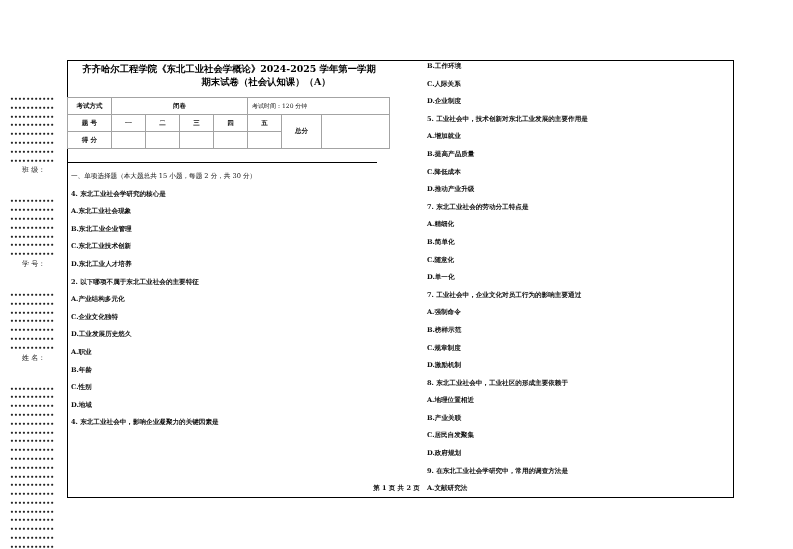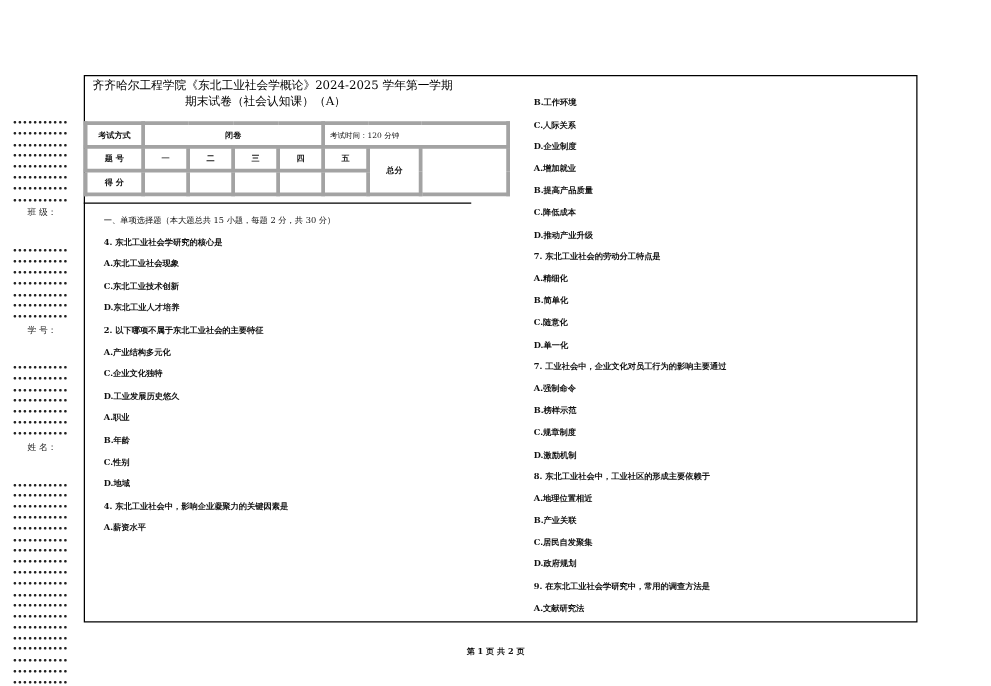--- a/index.html
+++ b/index.html
@@ -13,37 +13,37 @@
   }
   .dots { letter-spacing: 0.2px; white-space: nowrap; font-weight: bold; font-size: 6px; line-height: 8.8px; }
   .bind-label { font-size: 7px; font-weight: normal; margin: 1px 0 0 12px; line-height: 9px; }
   .gap { height: 22px; }
   .frame {
     position: absolute; left: 67px; top: 60px; width: 667px; height: 438px;
     border: 1.3px solid #000; box-sizing: border-box;
   }
   .title {
     position: absolute; left: 74px; top: 62px; width: 310px;
-    font-weight: normal; font-size: 9.4px; line-height: 13px; color: #000;
+    font-weight: bold; font-size: 9.4px; line-height: 13px; color: #000; text-align: center;
   }
   .title .line2 { padding-left: 74px; }
   table.score {
     position: absolute; left: 67px; top: 97px; border-collapse: collapse;
     font-size: 6.5px; font-weight: bold;
   }
   table.score td {
-    border: 3px solid #a3a3a3; height: 16px; padding: 0; text-align: center; vertical-align: middle;
+    border: 1px solid #a3a3a3; height: 16px; padding: 0; text-align: center; vertical-align: middle;
   }
   .sep1 { position: absolute; left: 67px; top: 162px; width: 310px; height: 0; border-top: 1px solid #000; }
   .content { position: absolute; font-size: 6.6px; line-height: 17.6px; color: #111; }
-  .content.left { left: 71px; top: 168px; margin-left: 12px; }
-  .content.right { left: 427px; top: 74px; }
+  .content.left { left: 71px; top: 168px; }
+  .content.right { left: 427px; top: 58px; }
   .q-stem, .opt, .section-head { white-space: nowrap; font-weight: bold; }
   .section-head { font-weight: normal; }
-  .footer { position: absolute; left: 0; width: 793px; top: 517px; text-align: center; font-size: 6.5px; font-weight: bold; }
+  .footer { position: absolute; left: 0; width: 793px; top: 484px; text-align: center; font-size: 6.5px; font-weight: bold; }
 </style>
 </head>
 <body>
 
 <div class="binding" id="binding">
     <div class="dots">•••••••••••</div>
     <div class="dots">•••••••••••</div>
     <div class="dots">•••••••••••</div>
     <div class="dots">•••••••••••</div>
     <div class="dots">•••••••••••</div>
@@ -126,40 +126,41 @@
 </tbody>
   </table>
 
 <div class="sep1"></div>
 
 <div class="content left">
   <div class="section-head">一、单项选择题（本大题总共 15 小题，每题 2 分，共 30 分）</div>
   <div id="left-questions">
       <div class="q-stem">4. 东北工业社会学研究的核心是</div>
       <div class="opt">A.东北工业社会现象</div>
+      <div class="opt">B.东北工业企业管理</div>
       <div class="opt">C.东北工业技术创新</div>
       <div class="opt">D.东北工业人才培养</div>
       <div class="q-stem">2. 以下哪项不属于东北工业社会的主要特征</div>
       <div class="opt">A.产业结构多元化</div>
       <div class="opt">C.企业文化独特</div>
       <div class="opt">D.工业发展历史悠久</div>
       <div class="opt">A.职业</div>
       <div class="opt">B.年龄</div>
       <div class="opt">C.性别</div>
       <div class="opt">D.地域</div>
       <div class="q-stem">4. 东北工业社会中，影响企业凝聚力的关键因素是</div>
-      <div class="opt">A.薪资水平</div>
     </div>
 </div>
 
 <div class="content right">
   <div id="right-questions">
       <div class="opt">B.工作环境</div>
       <div class="opt">C.人际关系</div>
       <div class="opt">D.企业制度</div>
+      <div class="q-stem">5. 工业社会中，技术创新对东北工业发展的主要作用是</div>
       <div class="opt">A.增加就业</div>
       <div class="opt">B.提高产品质量</div>
       <div class="opt">C.降低成本</div>
       <div class="opt">D.推动产业升级</div>
       <div class="q-stem">7. 东北工业社会的劳动分工特点是</div>
       <div class="opt">A.精细化</div>
       <div class="opt">B.简单化</div>
       <div class="opt">C.随意化</div>
       <div class="opt">D.单一化</div>
       <div class="q-stem">7. 工业社会中，企业文化对员工行为的影响主要通过</div>

